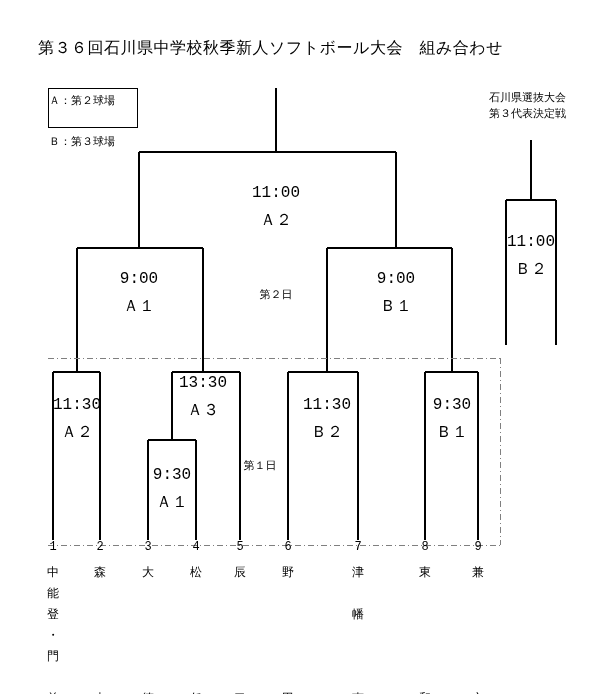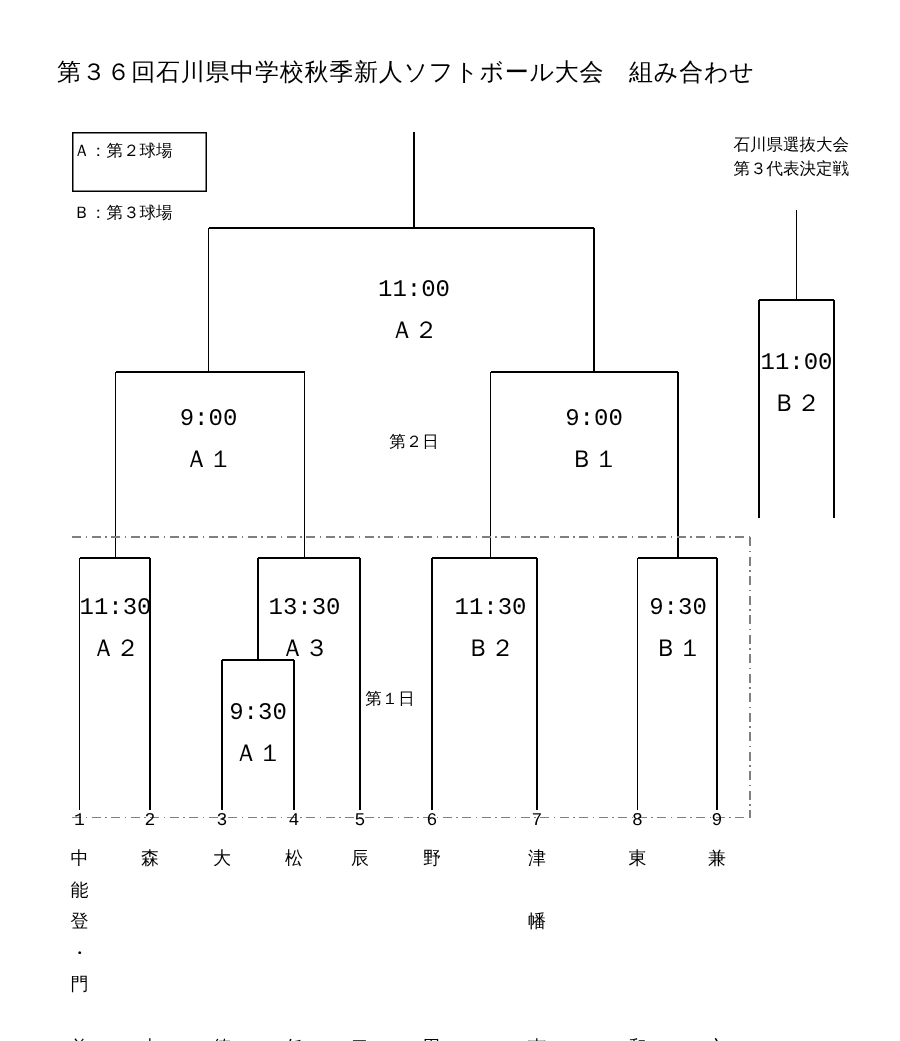--- a/index.html
+++ b/index.html
@@ -175,21 +175,21 @@
         <div class="node-field" style="margin-top: 14px;">Ａ１</div>
       </div>
       <div class="node-label" style="left: 396px; top: 272px;">
         <div class="node-time">9:00</div>
         <div class="node-field" style="margin-top: 14px;">Ｂ１</div>
       </div>
       <div class="node-label" style="left: 77px; top: 398px;">
         <div class="node-time">11:30</div>
         <div class="node-field" style="margin-top: 14px;">Ａ２</div>
       </div>
-      <div class="node-label" style="left: 203px; top: 398px;">
+      <div class="node-label" style="left: 203px; top: 376px;">
         <div class="node-time">13:30</div>
         <div class="node-field" style="margin-top: 14px;">Ａ３</div>
       </div>
       <div class="node-label" style="left: 327px; top: 398px;">
         <div class="node-time">11:30</div>
         <div class="node-field" style="margin-top: 14px;">Ｂ２</div>
       </div>
       <div class="node-label" style="left: 452px; top: 398px;">
         <div class="node-time">9:30</div>
         <div class="node-field" style="margin-top: 14px;">Ｂ１</div>

